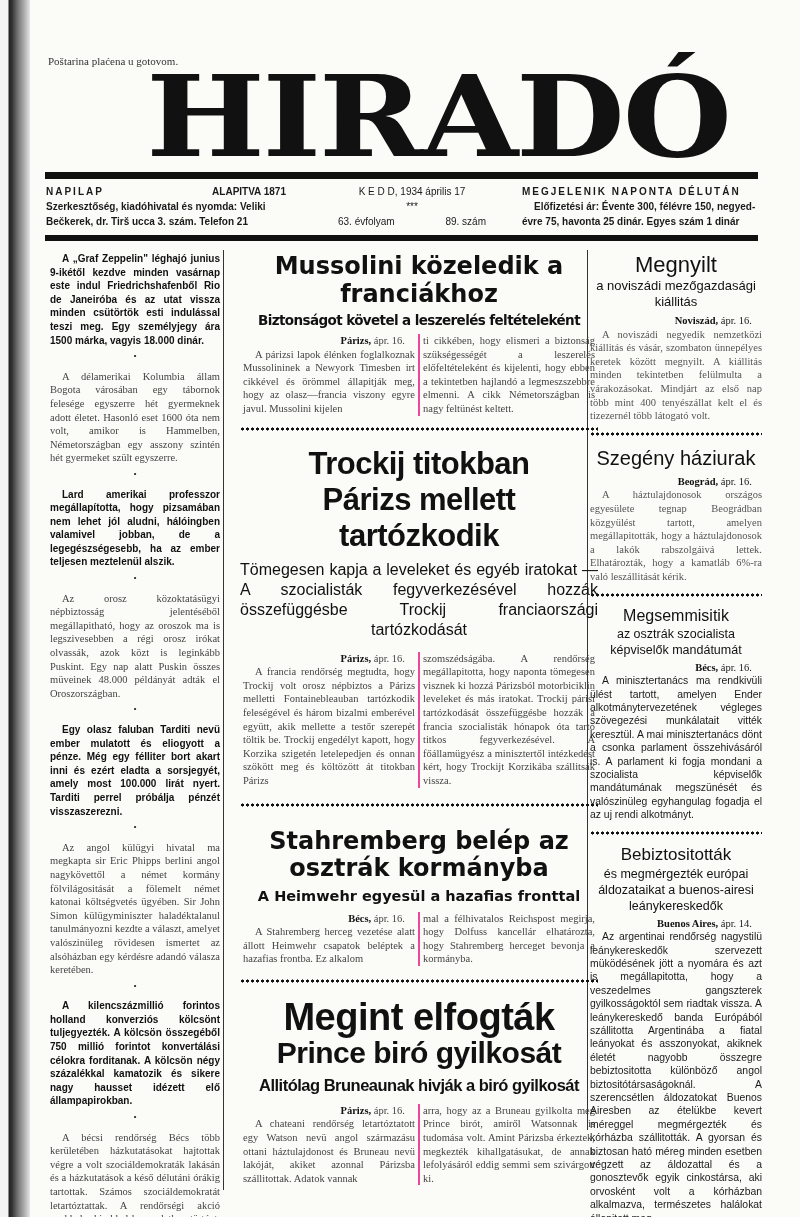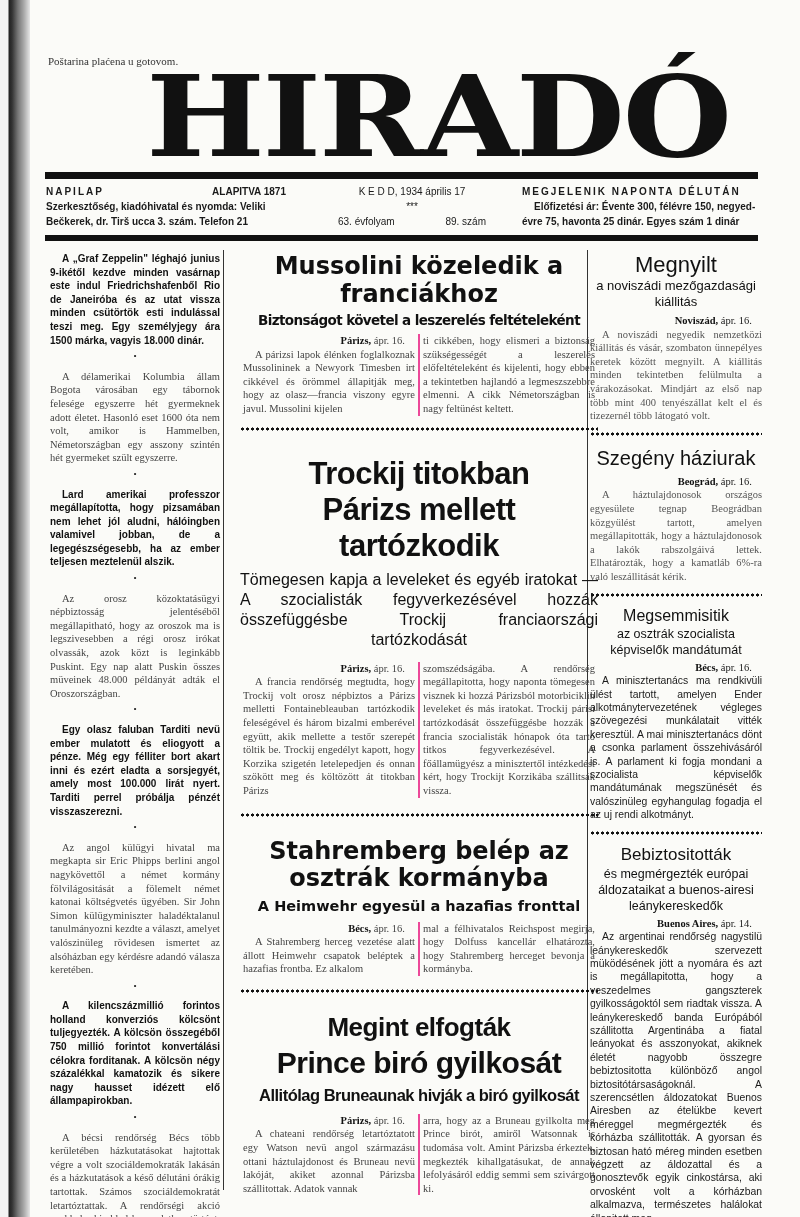--- a/index.html
+++ b/index.html
@@ -117,21 +117,21 @@
         <p class="ind">A párizsi lapok élénken foglalkoznak Mussolininek a Newyork Timesben irt cikkével és örömmel állapitják meg, hogy az olasz—francia viszony egyre javul. Mussolini kijelen</p>
       </div>
       <div>
         <p>ti cikkében, hogy elismeri a biztonság szükségességét a leszerelés előfeltételeként és kijelenti, hogy ebben a tekintetben hajlandó a legmeszszebbre elmenni. A cikk Németországban is nagy feltünést keltett.</p>
       </div>
     </div>
   </div>
   <div class="dotline" style="margin-top:10px;"></div>
 
   <div>
-    <h2 class="h-cond" style="font-size:31px;line-height:36px;margin-top:24px;">Trockij titokban</h2>
+    <h2 class="h-cond" style="font-size:31px;line-height:36px;margin-top:14px;">Trockij titokban</h2>
     <h2 class="h-cond" style="font-size:31px;line-height:36px;">Párizs mellett tartózkodik</h2>
     <h3 class="h-serif" style="font-size:16px;line-height:20px;text-align:justify;text-align-last:center;margin:6px 0 12px;">Tömegesen kapja a leveleket és egyéb iratokat — A szocialisták fegyverkezésével hozzák összefüggésbe Trockij franciaországi tartózkodását</h3>
     <div class="two-col">
       <div>
         <div class="dateline" style="padding-right:10px;"><b>Párizs,</b> <span>ápr. 16.</span></div>
         <p class="ind">A francia rendőrség megtudta, hogy Trockij volt orosz népbiztos a Párizs melletti Fontainebleauban tartózkodik feleségével és három bizalmi emberével együtt, akik mellette a testőr szerepét töltik be. Trockij engedélyt kapott, hogy Korzika szigetén letelepedjen és onnan szökött meg és költözött át titokban Párizs</p>
       </div>
       <div>
         <p>szomszédságába. A rendőrség megállapitotta, hogy naponta tömegesen visznek ki hozzá Párizsból motorbiciklin leveleket és más iratokat. Trockij párisi tartózkodását összefüggésbe hozzák a francia szocialisták hónapok óta tartó titkos fegyverkezésével. A főállamügyész a minisztertől intézkedést kért, hogy Trockijt Korzikába szállitsák vissza.</p>
       </div>
@@ -148,21 +148,21 @@
         <p class="ind">A Stahremberg herceg vezetése alatt állott Heimwehr csapatok beléptek a hazafias frontba. Ez alkalom</p>
       </div>
       <div>
         <p>mal a félhivatalos Reichspost megirja, hogy Dolfuss kancellár elhatározta, hogy Stahremberg herceget bevonja a kormányba.</p>
       </div>
     </div>
   </div>
   <div class="dotline" style="margin-top:12px;"></div>
 
   <div>
-    <h2 class="h-cond" style="font-size:26px;line-height:35px;margin-top:16px;">Megint elfogták</h2>
+    <h2 class="h-cond" style="font-size:38px;line-height:35px;margin-top:16px;">Megint elfogták</h2>
     <h2 class="h-cond" style="font-size:30px;line-height:35px;">Prince biró gyilkosát</h2>
     <h3 class="h-cond" style="font-size:16.5px;line-height:22px;margin:4px 0 8px;">Allitólag Bruneaunak hivják a biró gyilkosát</h3>
     <div class="two-col">
       <div>
         <div class="dateline" style="padding-right:10px;"><b>Párizs,</b> <span>ápr. 16.</span></div>
         <p class="ind">A chateani rendőrség letartóztatott egy Watson nevü angol származásu ottani háztulajdonost és Bruneau nevü lakóját, akiket azonnal Párizsba szállitottak. Adatok vannak</p>
       </div>
       <div>
         <p>arra, hogy az a Bruneau gyilkolta meg Prince birót, amiről Watsonnak is tudomása volt. Amint Párizsba érkeztek, megkezték kihallgatásukat, de annak lefolyásáról eddig semmi sem szivárgott ki.</p>
       </div>

